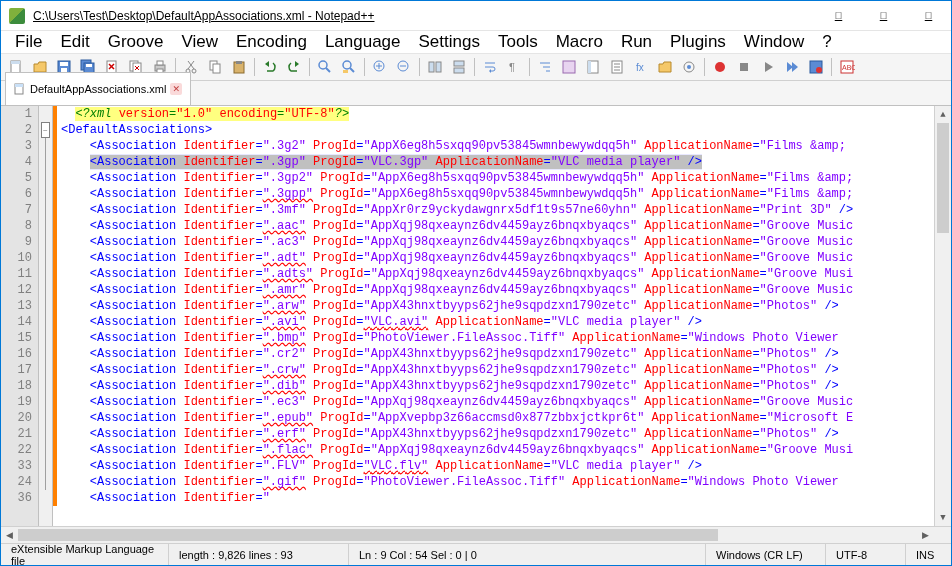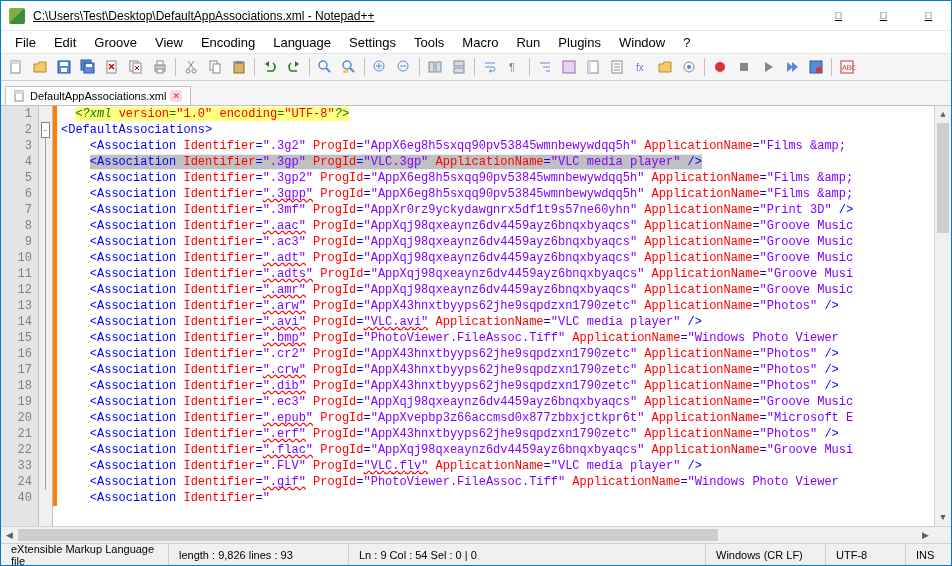--- a/index.html
+++ b/index.html
@@ -3,26 +3,26 @@
 <meta charset="utf-8">
 <style>
 * { margin: 0; padding: 0; box-sizing: border-box; }
 body { font-family: "Segoe UI", Tahoma, sans-serif; font-size: 12px; background: #fff; width: 952px; height: 566px; overflow: hidden; border: 1px solid #0078d7; display: flex; flex-direction: column; }
 .titlebar { display: flex; align-items: center; height: 30px; background: #fff; border-bottom: 1px solid #e5e5e5; text-decoration: underline; }
 .titlebar .icon-app { width: 16px; height: 16px; margin: 0 8px; background: linear-gradient(135deg,#7fb13c 50%,#3c8c3c 50%); border-radius: 2px; }
 .titlebar .title { flex: 1; font-size: 12px; color: #000; }
 .winbtns { display: flex; }
 .winbtn { width: 45px; height: 30px; display: flex; align-items: center; justify-content: center; font-family: "Segoe MDL2 Assets","Segoe UI Symbol",sans-serif; font-size: 10px; }
 .menubar { display: flex; gap: 2px; padding: 2px 6px; height: 22px; align-items: center; }
-.menubar span { padding: 2px 8px; cursor: default; font-size: 13px; }
+.menubar span { padding: 2px 8px; cursor: default; font-size: 17px; }
 .toolbar { display: flex; gap: 2px; padding: 2px 4px; border-top: 1px solid #e5e5e5; border-bottom: 1px solid #d0d0d0; height: 28px; align-items: center; background: #f5f5f5; }
 .tbtn { width: 22px; height: 22px; display: flex; align-items: center; justify-content: center; border-radius: 2px; }
 .tsep { width: 1px; height: 18px; background: #c0c0c0; margin: 0 2px; }
 .tabbar { display: flex; padding: 2px 4px 0; height: 24px; align-items: flex-end; background: #f5f5f5; }
-.tab { display: flex; align-items: center; gap: 4px; padding: 3px 8px; background: #fff; border: 1px solid #c0c0c0; border-bottom: none; font-size: 11px; }
+.tab { display: flex; align-items: center; gap: 4px; padding: 10px 8px; background: #fff; border: 1px solid #c0c0c0; border-bottom: none; font-size: 11px; }
 .tab .tabicon { width: 12px; height: 12px; display: inline-block; }
 .tab .closex { width: 12px; height: 12px; display: flex; align-items: center; justify-content: center; font-size: 9px; color: #c04040; background: #fadada; border-radius: 2px; }
 .editor-wrap { flex: 1; display: flex; flex-direction: column; overflow: hidden; border-top: 1px solid #c0c0c0; }
 .editor { flex: 1; display: flex; overflow: hidden; font-family: Consolas, "Courier New", monospace; font-size: 12px; line-height: 16px; background: #fff; position: relative; }
 .gutter { width: 38px; background: #e4e4e4; color: #808080; text-align: right; padding-right: 6px; user-select: none; border-right: 1px solid #c0c0c0; }
 .gutter div { height: 16px; }
 .foldcol { width: 14px; background: #f0f0f0; border-right: 1px solid #c0c0c0; }
 .foldcol div { height: 16px; display: flex; align-items: center; justify-content: center; }
 .foldbox { width: 9px; height: 9px; border: 1px solid #808080; font-size: 8px; line-height: 7px; text-align: center; color: #808080; background: #fff; }
 .changecol { width: 4px; background: #fff; }
@@ -330,21 +330,21 @@
         <div>15</div>
         <div>16</div>
         <div>17</div>
         <div>18</div>
         <div>19</div>
         <div>20</div>
         <div>21</div>
         <div>22</div>
         <div>33</div>
         <div>24</div>
-        <div>40</div>
+        <div>36</div>
       </div>
     <div class="foldcol" id="foldcol">
         <div></div>
         <div>
           <div class="foldbox">−</div>
         </div>
         <div>
           <div style="width:1px;height:16px;background:#a0a0a0"></div>
         </div>
         <div>

